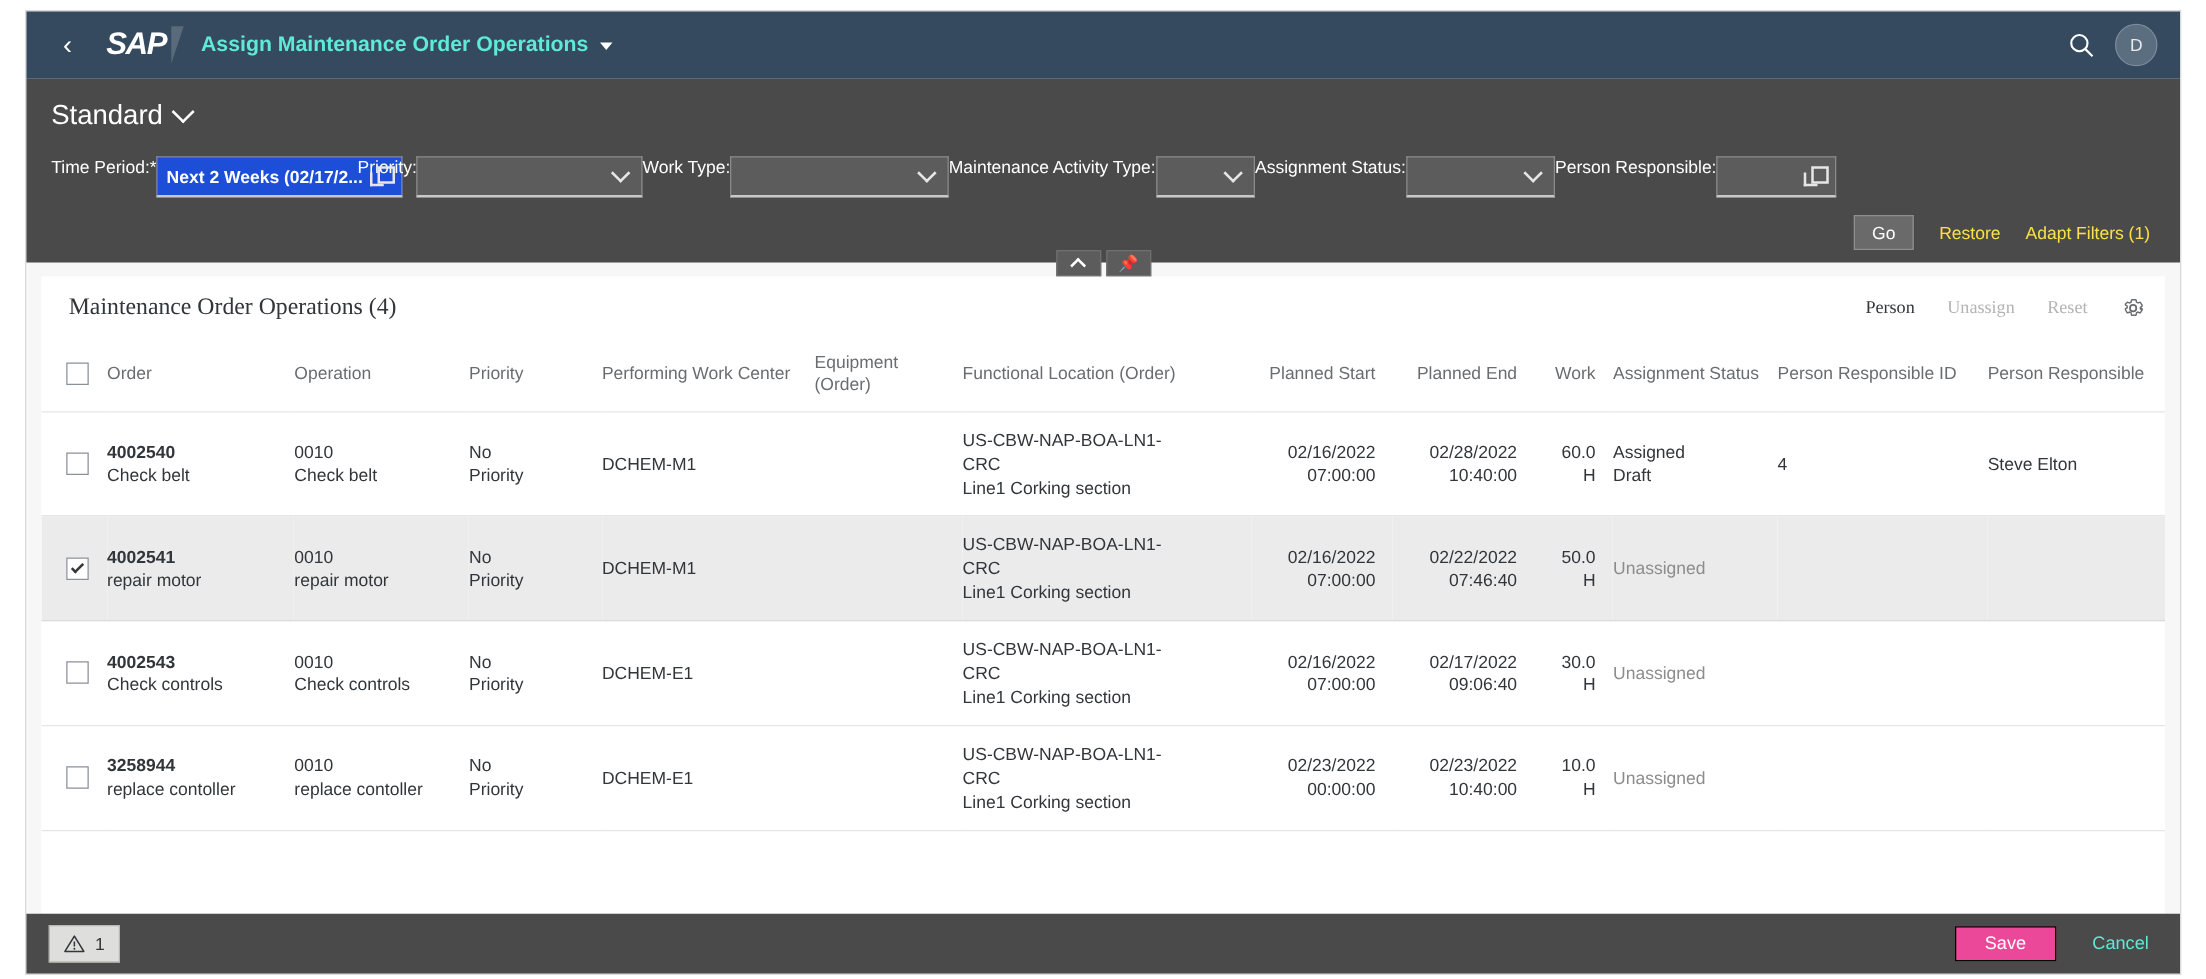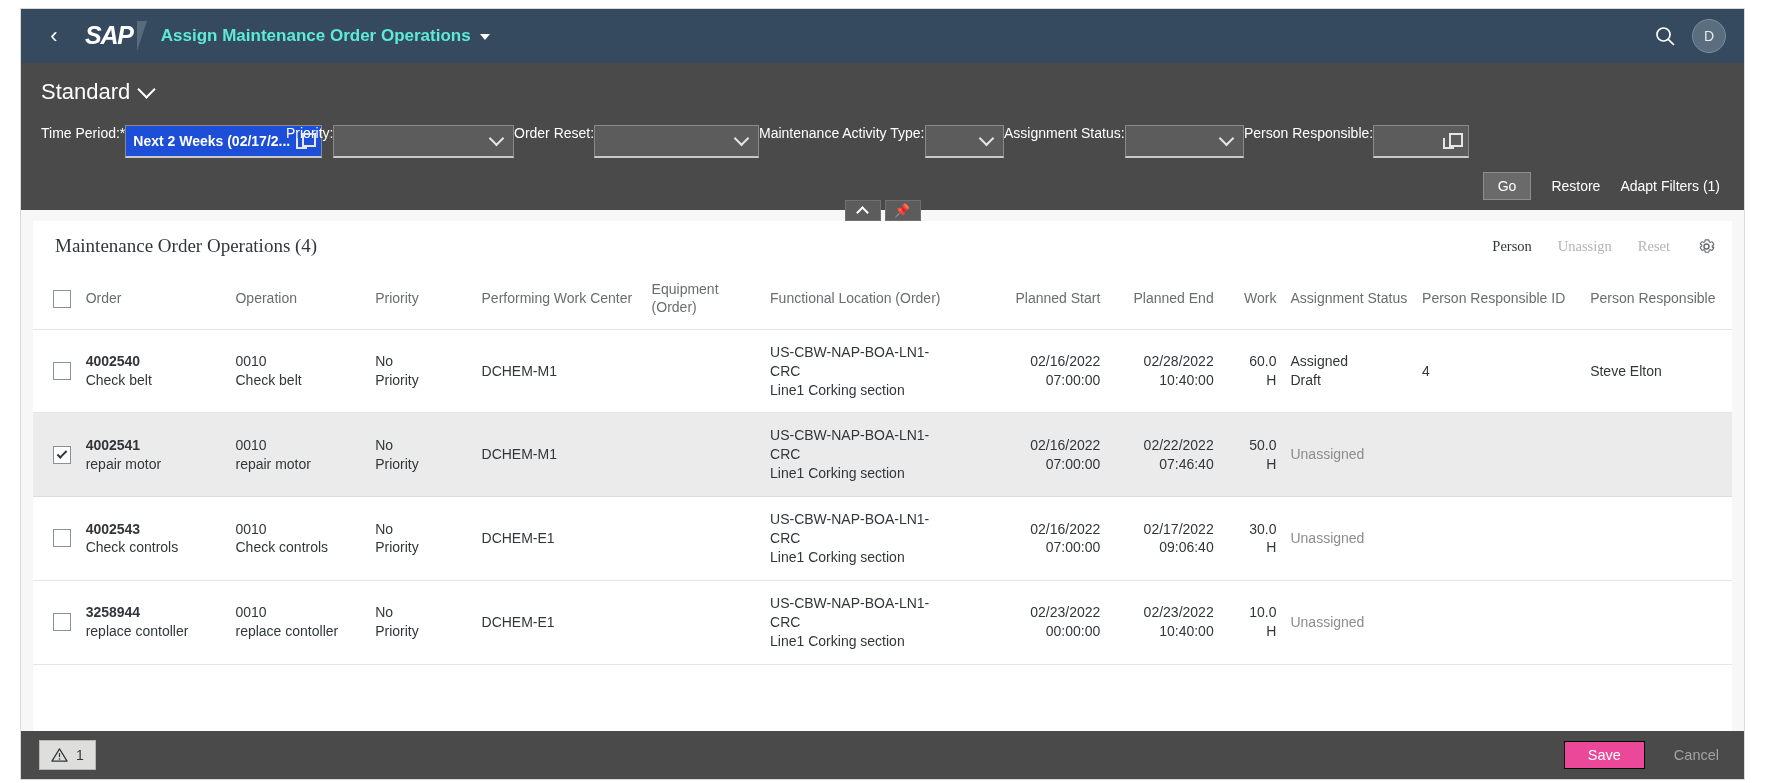--- a/index.html
+++ b/index.html
@@ -148,21 +148,21 @@
   .filterbtns {
     display: flex; align-items: center; justify-content: flex-end;
     gap: 20px; margin-top: 14px; padding-right: 4px;
   }
   .btn-go {
     background: #6a6a6a;
     border: 1px solid #8e8e8e;
     color: #ffffff; font-size: 14px;
     padding: 5px 14px; cursor: pointer;
   }
-  .lnk { font-size: 14px; color: #ffffff; cursor: pointer; }
+  .lnk { font-size: 14px; color: #fde047; cursor: pointer; }
   .collapse-tabs {
     position: absolute; left: 50%; bottom: -11px;
     transform: translateX(-50%);
     display: flex; gap: 4px; z-index: 5;
   }
   .ctab {
     background: #5c5c5c; border: 1px solid #707070;
     width: 36px; height: 21px;
     display: flex; align-items: center; justify-content: center;
     cursor: pointer;
@@ -258,21 +258,21 @@
   }
   .msg-badge .cnt { font-size: 14px; color: #32363a; }
   .footer-right { margin-left: auto; display: flex; align-items: center; gap: 22px; }
   .btn-save {
     background: #ec4899; border: 1px solid #000000;
     color: #ffffff; font-size: 14.5px;
     padding: 5px 23px; cursor: pointer;
   }
   .btn-cancel {
     background: transparent; border: 1px solid transparent;
-    color: #a3a3a3; font-size: 14.5px;
+    color: #5eead4; font-size: 14.5px;
     padding: 5px 6px; cursor: pointer;
   }
 </style>
 </head>
 <body>
 
 <div class="app">
  <div class="frame">
 
   <div class="shellbar">
@@ -313,21 +313,21 @@
 
       <div class="fgroup" style="width:228px;">
         <div class="flabel">Priority:</div>
         <div class="fctrl" style="width:208px;">
           <span class="fval"></span>
           <span class="dd-arrow"></span>
         </div>
       </div>
 
       <div class="fgroup" style="width:245px;">
-        <div class="flabel">Order Reset:</div>
+        <div class="flabel">Work Type:</div>
         <div class="fctrl" style="width:225px;">
           <span class="fval"></span>
           <span class="dd-arrow"></span>
         </div>
       </div>
 
       <div class="fgroup" style="width:245px;">
         <div class="flabel">Maintenance Activity Type:</div>
         <div class="fctrl" style="width:225px;">
           <span class="fval"></span>

